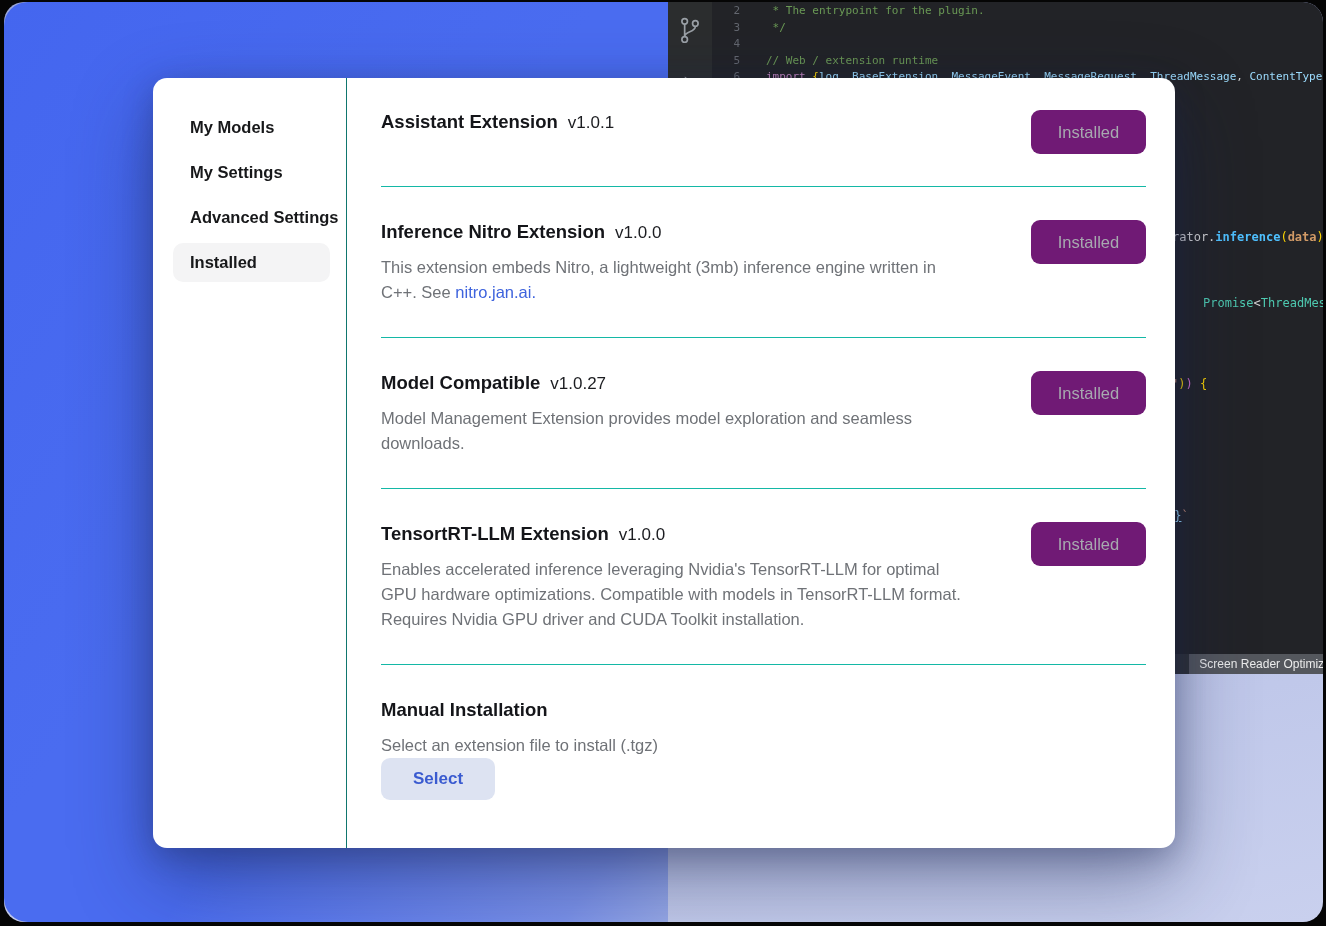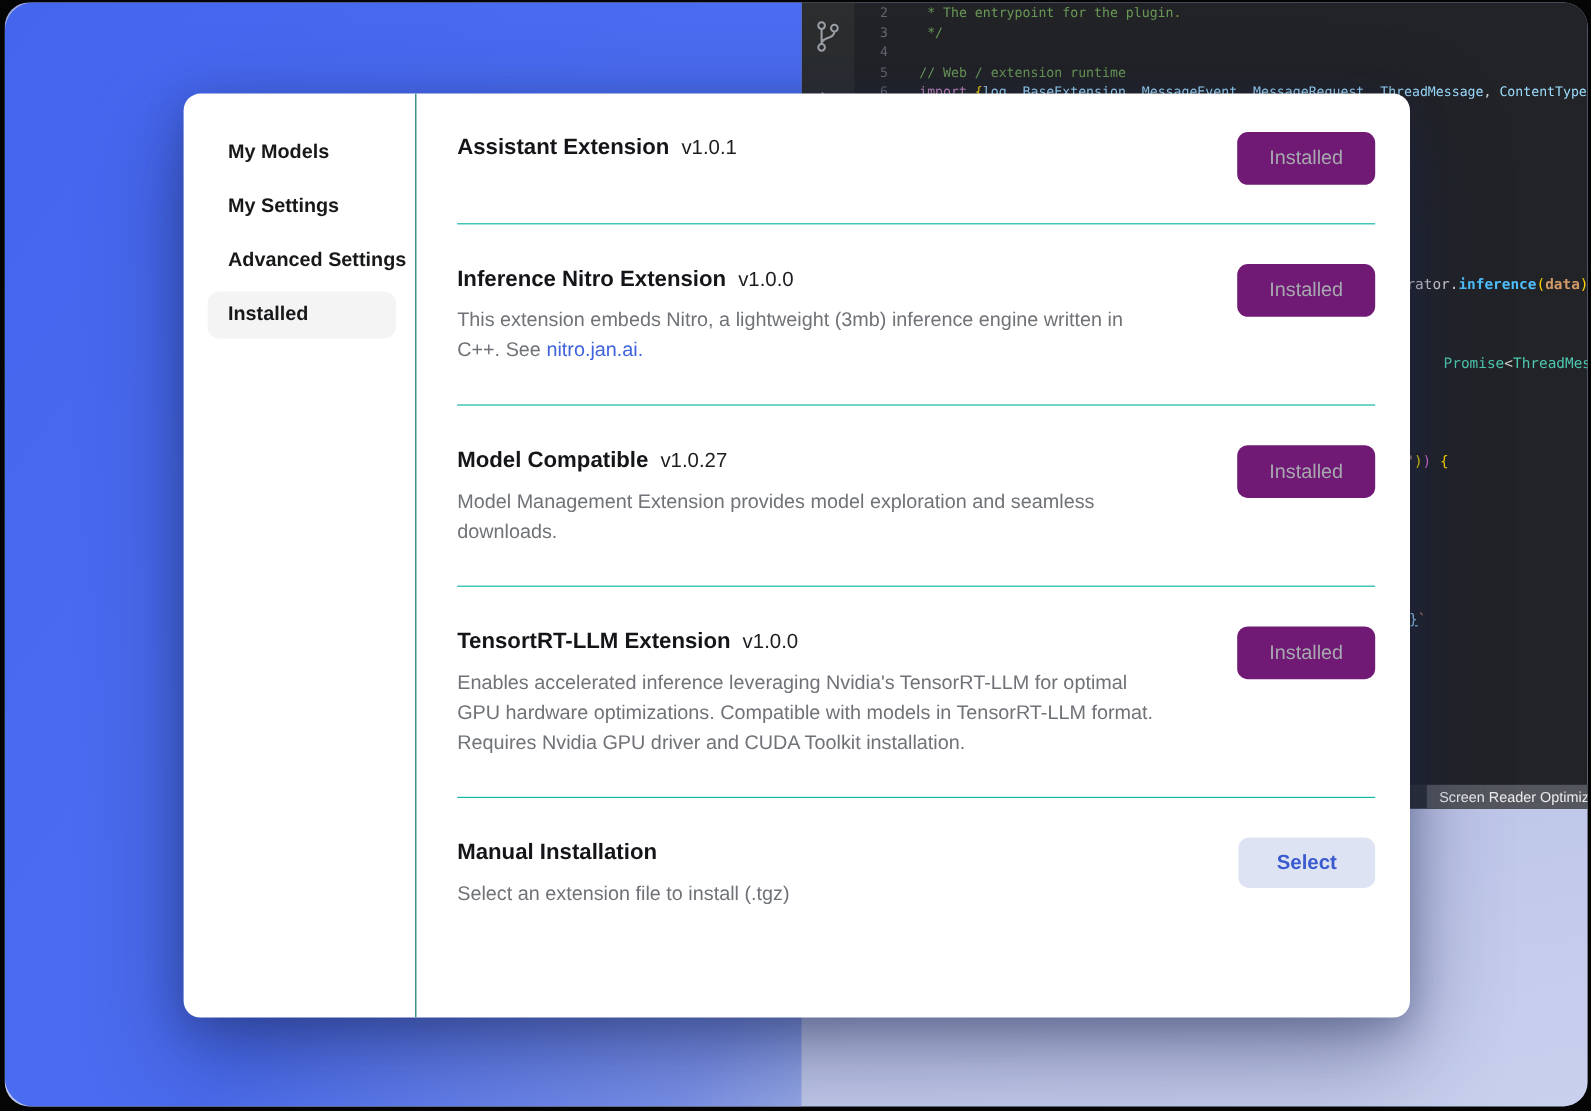--- a/index.html
+++ b/index.html
@@ -70,21 +70,21 @@
     font-size:16.5px;font-weight:600;color:#17181a;cursor:pointer;
     white-space:nowrap;
   }
   .side-item.active{background:#f4f4f5;}
   .modal-content{flex:1;padding:0 29px 0 34px;overflow:hidden;}
   .ext-row{
     display:flex;justify-content:space-between;align-items:flex-start;
     padding:33px 0 32px;border-bottom:1px solid #14b8a6;
   }
   .ext-row:first-child{padding-top:32px;}
-  .ext-row:last-child{border-bottom:none;}
+  .ext-row:last-child{border-bottom:none;flex-direction:column;}
   .ext-title{font-size:18.5px;font-weight:700;color:#141519;line-height:24px;}
   .ext-version{font-size:17px;font-weight:400;color:#1c1d21;margin-left:10px;}
   .ext-desc{margin-top:11px;font-size:16.5px;line-height:25px;color:#6f7277;max-width:588px;}
   .ext-link{color:#3e63dd;text-decoration:none;cursor:pointer;}
   .btn{border:none;border-radius:9px;font-family:inherit;flex:none;cursor:pointer;}
   .btn-installed{width:115px;height:44px;background:#701a75;color:#a7a9af;font-size:16.5px;font-weight:500;}
   .btn-select{width:114px;height:42px;background:#dde3f2;color:#3a5bd0;font-size:17px;font-weight:700;}
 </style>
 </head>
 <body>

